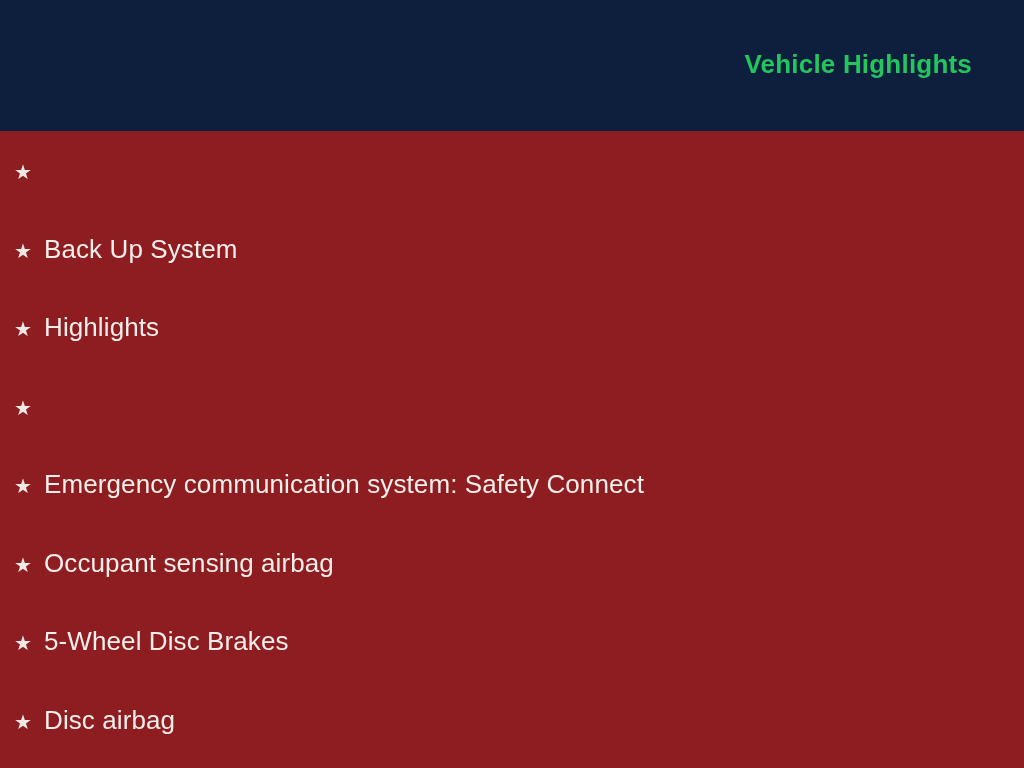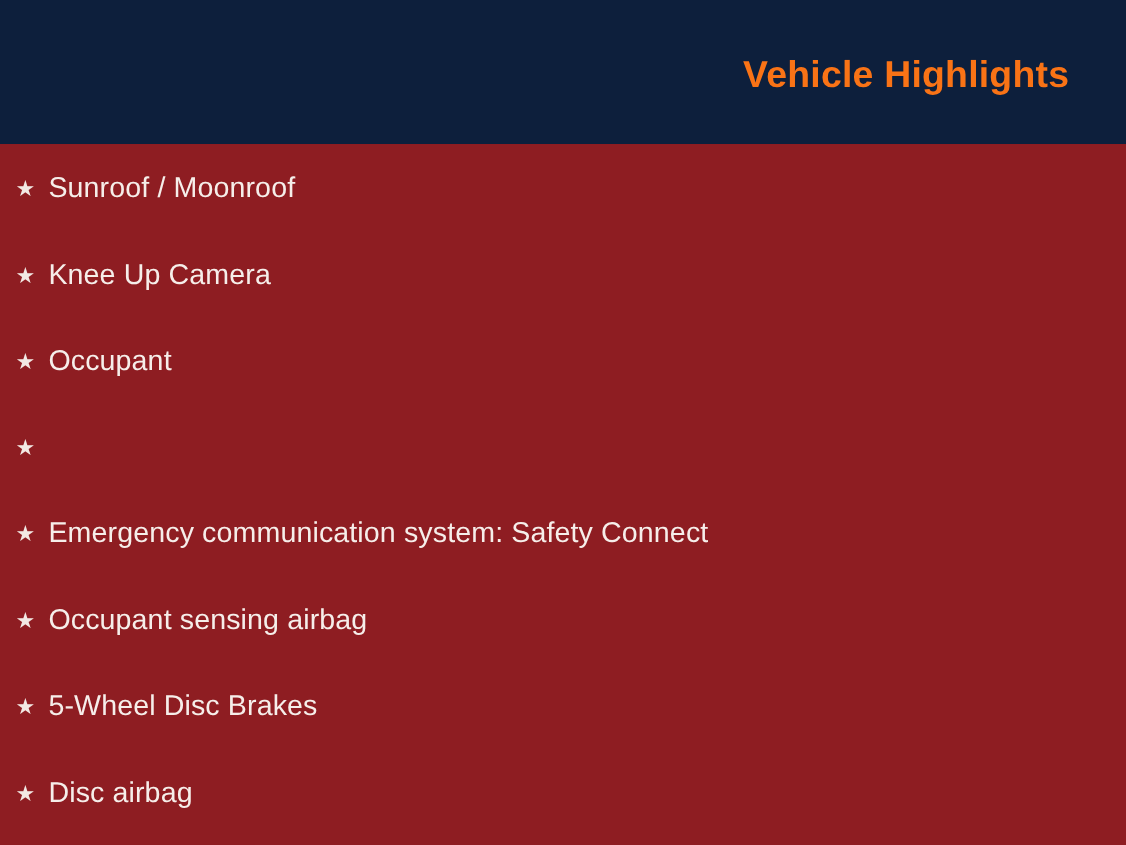--- a/index.html
+++ b/index.html
@@ -26,22 +26,22 @@
     top: 0;
     width: 1024px;
     height: 131px;
     background: #0d1f3c;
     box-sizing: border-box;
   }
   .header-title {
     position: absolute;
     right: 52px;
     top: 49px;
-    color: #f97316;
-    font-size: 34px;
+    color: #22c55e;
+    font-size: 26px;
     font-weight: bold;
     letter-spacing: 0.2px;
     white-space: nowrap;
   }
   .body-band {
     position: absolute;
     left: 0;
     top: 131px;
     width: 1024px;
     height: 637px;
@@ -87,31 +87,30 @@
 
   <div class="header-band">
     <div class="header-title">Vehicle Highlights</div>
   </div>
 
   <div class="body-band">
     <ul class="bullet-list">
 
       <li class="bullet-item">
         <span class="bullet-marker">★</span>
-        <span class="bullet-text">Sunroof / Moonroof</span>
       </li>
 
       <li class="bullet-item">
         <span class="bullet-marker">★</span>
-        <span class="bullet-text">Knee Up Camera</span>
+        <span class="bullet-text">Back Up System</span>
       </li>
 
       <li class="bullet-item">
         <span class="bullet-marker">★</span>
-        <span class="bullet-text">Occupant</span>
+        <span class="bullet-text">Highlights</span>
       </li>
 
       <li class="bullet-item">
         <span class="bullet-marker">★</span>
       </li>
 
       <li class="bullet-item">
         <span class="bullet-marker">★</span>
         <span class="bullet-text">Emergency communication system: Safety Connect</span>
       </li>

